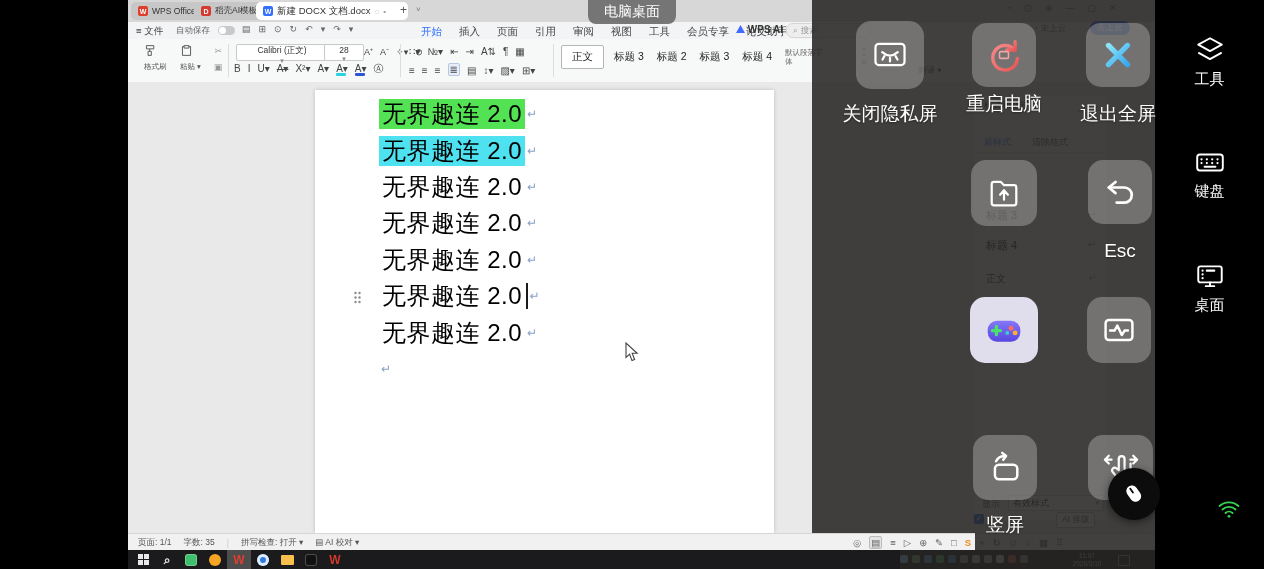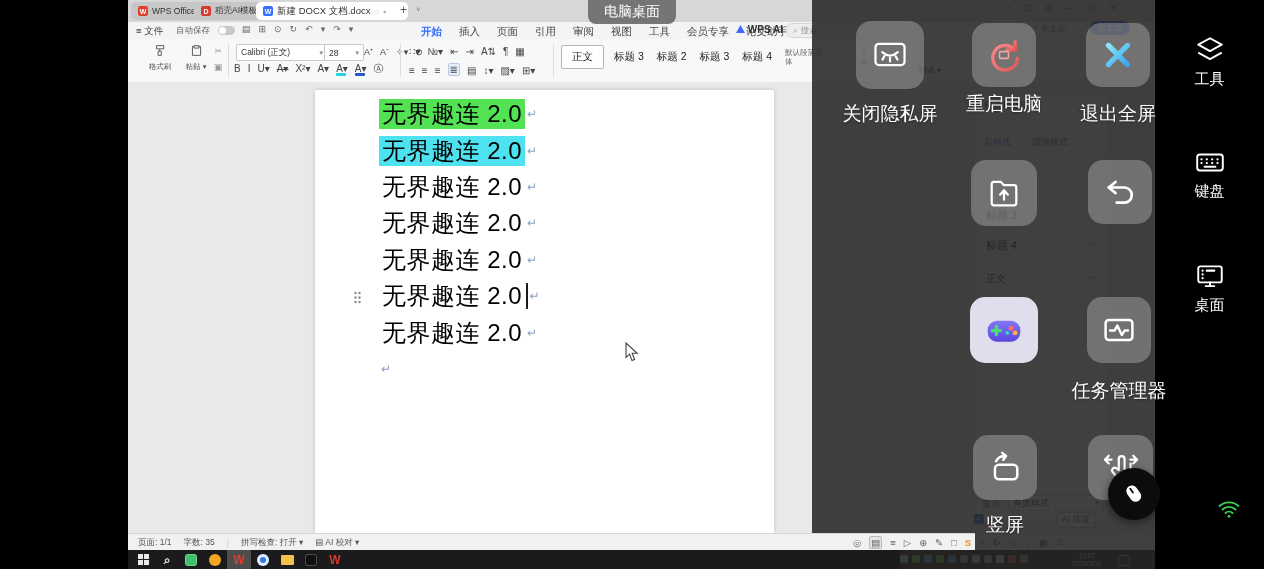--- a/index.html
+++ b/index.html
@@ -18,30 +18,30 @@
   .wlogo.blue{background:#3370ff;}
   .wlogo.docer{background:#d63a2e;}
   .tab-extra{color:#999;font-size:8px;}
   
   #menubar{position:absolute;left:0;top:22px;width:100%;height:17px;background:#f3f4f5;font-size:9.5px;color:#444;}
   #toolbar{position:absolute;left:0;top:39px;width:100%;height:43px;background:#f7f8f8;border-bottom:1px solid #dedede;}
   .vdiv{position:absolute;width:1px;background:#ddd;}
   .glyphrow{display:flex;align-items:center;color:#555;}
   .glyphrow span{cursor:default;}
   .rtab{margin-right:15px;color:#444;font-size:10.5px;padding:2px 1px;}
-  .rtab.active{color:#3370ff;font-weight:bold;border-bottom:2px solid #3370ff;}
+  .rtab.active{color:#3370ff;font-weight:normal;border-bottom:2px solid #3370ff;}
   .toggle{width:17px;height:9px;border-radius:5px;background:#c9c9c9;position:relative;display:inline-block;}
   .toggle i{position:absolute;left:1px;top:1px;width:7px;height:7px;border-radius:50%;background:#fff;}
   .searchbox{position:absolute;display:flex;align-items:center;gap:3px;border:1px solid #d6d6d6;background:#eeeeef;
              border-radius:7px;color:#999;font-size:8.5px;padding:0 6px;height:13px;}
   
-  .bigbtn{width:32px;text-align:center;color:#555;}
+  .bigbtn{width:32px;color:#555;}
   .bigbtn .blab{font-size:7.5px;display:block;margin-top:1px;color:#555;}
   .combo{position:absolute;border:1px solid #c9c9c9;background:#fff;border-radius:2px;height:15px;
-         display:flex;align-items:center;justify-content:space-between;padding:0 4px;font-size:8.5px;color:#333;}
+         display:flex;align-items:center;justify-content:space-between;padding:0 4px;font-size:8.5px;color:#333;flex-direction:column;}
   .combo .car{color:#888;font-size:7px;}
   .tstrip{position:absolute;display:flex;gap:7px;font-size:10px;color:#444;align-items:flex-end;}
   .tstrip .strike{text-decoration:line-through;}
   .tstrip .boxed{border:1px solid #b9c6e0;background:#e8eefb;border-radius:2px;padding:0 1px;}
   .tstrip span{position:relative;line-height:11px;}
   .tstrip .bar{position:absolute;left:0;bottom:-2px;width:10px;height:3px;border-radius:1px;}
   .sgi{font-size:10.5px;color:#222;white-space:nowrap;padding:4px 3px;}
   .sgi.selected{border:1px solid #b5b5b5;background:#fff;border-radius:2px;padding:4px 10px;}
   .sgi.muted{font-size:7.5px;color:#666;width:42px;white-space:normal;line-height:9px;}
   
@@ -448,20 +448,21 @@
         <path d="M17 23 v-8 M13.5 18.5 L17 14.5 l3.5 4"></path>
       </svg>
     </div>
 
     <div class="ob" style="left:276px;top:160px;width:64px;height:64px">
       <svg width="38" height="34" viewBox="0 0 34 30" fill="none" stroke="#fff" stroke-width="2.4" stroke-linecap="round" stroke-linejoin="round">
         <path d="M13 6 L7 11 L13 16"></path>
         <path d="M7 11 H21 A6.5 6.5 0 0 1 27.5 17.5 V18 A6.5 6.5 0 0 1 21 24.5 H14"></path>
       </svg>
     </div>
+    <div class="ob-label" style="left:238px;top:240px;width:140px">Esc</div>
 
     <div class="ob lav" style="left:158px;top:297px;width:68px;height:66px">
       <svg width="42" height="42" viewBox="0 0 36 36">
         <defs>
             <linearGradient id="gp" x1="0" y1="0" x2="0" y2="1">
               <stop offset="0" stop-color="#8577f7"></stop>
               <stop offset="1" stop-color="#5847e0"></stop>
             </linearGradient>
           </defs>
         <rect x="4" y="10" width="28" height="18" rx="8" fill="url(#gp)"></rect>
@@ -471,21 +472,20 @@
         <circle cx="20.8" cy="20.5" r="1.6" fill="#33d6c8"></circle>
       </svg>
     </div>
 
     <div class="ob" style="left:275px;top:297px;width:64px;height:66px">
       <svg width="38" height="38" viewBox="0 0 34 34" fill="none" stroke="#fff" stroke-width="2.2" stroke-linecap="round" stroke-linejoin="round">
         <rect x="5" y="8" width="24" height="18" rx="3"></rect>
         <path d="M9 17.5 h4 l2.5-4.5 4 8.5 2.5-4 h3"></path>
       </svg>
     </div>
-    <div class="ob-label" style="left:237px;top:378px;width:140px">任务管理器</div>
 
     <div class="ob" style="left:161px;top:435px;width:64px;height:65px">
       <svg width="38" height="38" viewBox="0 0 34 34" fill="none" stroke="#fff" stroke-width="2.2" stroke-linecap="round" stroke-linejoin="round">
         <path d="M9 11 a8 8 0 0 1 8-4.5"></path>
         <path d="M14.5 3.5 l3.5 2.8 -2.6 3.4"></path>
         <rect x="8" y="14" width="20" height="13" rx="3.5"></rect>
       </svg>
     </div>
     <div class="ob-label" style="left:123px;top:512px;width:140px">竖屏</div>
 

